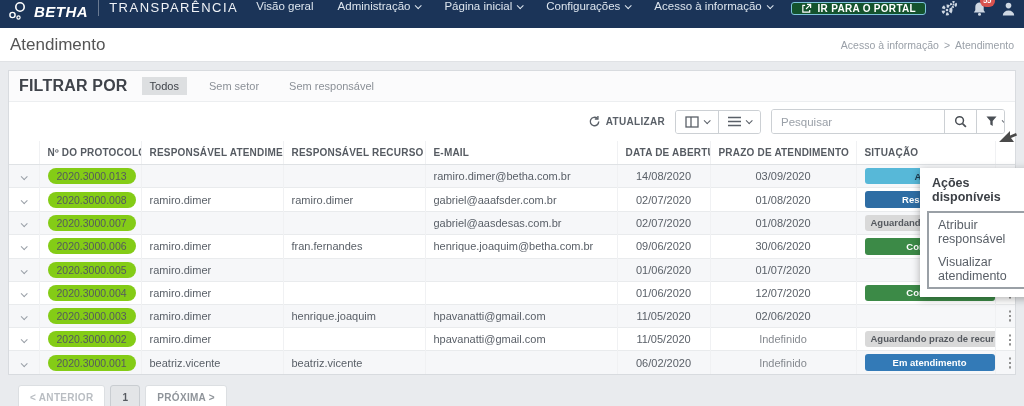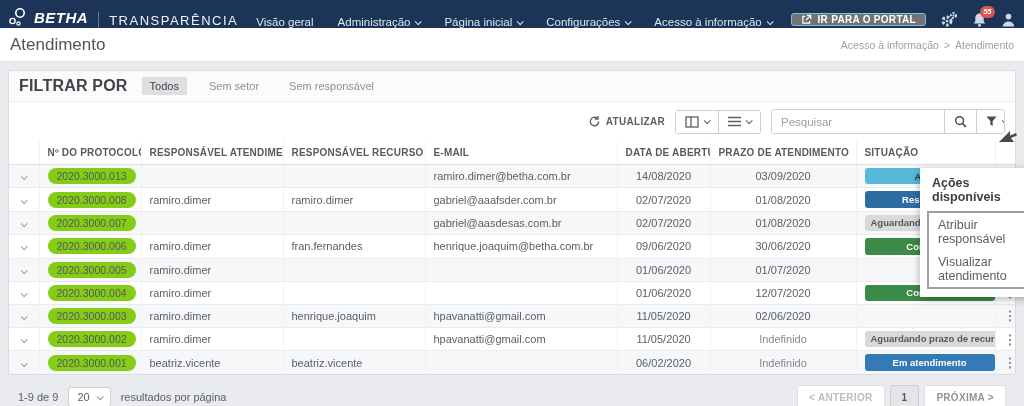--- a/index.html
+++ b/index.html
@@ -1,29 +1,29 @@
 <!DOCTYPE html>
 <html><head>
 <meta charset="utf-8">
 <style>
   * { margin:0; padding:0; box-sizing:border-box; }
   html,body { width:1024px; height:406px; overflow:hidden; }
   body { font-family:"Liberation Sans", sans-serif; background:#e9ebee; position:relative; }
 
   
-  .topbar { height:28px; background:#1b3458; display:flex; align-items:flex-end; padding:0 8px; }
+  .topbar { height:28px; background:#1b3458; display:flex; align-items:flex-start; padding:0 8px; }
   .brand { display:flex; align-items:center; gap:6px; }
   .brand-name { color:#fff; font-weight:bold; font-style:italic; font-size:15px; letter-spacing:.5px; }
   .brand-sep { width:1px; height:16px; background:rgba(255,255,255,.35); margin:0 10px; }
   .product { color:#f0f3f7; font-size:13px; letter-spacing:1.5px; font-weight:300; }
   .nav { display:flex; align-items:center; gap:24px; margin-left:18px; }
   .nav-item { color:#dde5ee; font-size:11.5px; display:flex; align-items:center; gap:5px; cursor:pointer; white-space:nowrap; }
   .chev { display:inline-block; width:5px; height:5px; border-right:1.4px solid currentColor; border-bottom:1.4px solid currentColor; transform:rotate(45deg) translateY(-1px); }
   .top-right { margin-left:auto; display:flex; align-items:center; gap:14px; }
-  .portal-btn { background:#737373; border:1px solid #7cc3da; color:#fff; font-size:10px; font-weight:bold; padding:0 9px; border-radius:3px; display:flex; align-items:center; gap:5px; cursor:pointer; letter-spacing:.3px; }
+  .portal-btn { background:#14532d; border:1px solid #7cc3da; color:#fff; font-size:10px; font-weight:bold; padding:0 9px; border-radius:3px; display:flex; align-items:center; gap:5px; cursor:pointer; letter-spacing:.3px; }
   .icon-btn { position:relative; display:flex; align-items:center; cursor:pointer;font-style:italic; }
   .bell-badge { position:absolute; top:-6px; right:-8px; background:#d9534f; color:#fff; font-size:7.5px; font-weight:bold; border-radius:7px; padding:1.5px 3.5px; }
 
   
   .titlebar { height:34px; background:#fff; border-bottom:1px solid #e0e2e5; display:flex; align-items:center; justify-content:space-between; padding:0 10px; }
   .page-title { font-size:17px; color:#555; }
   .breadcrumb { font-size:10.5px; color:#9aa0a8; display:flex; gap:5px; align-items:center; }
   .breadcrumb .bc-link { cursor:pointer; }
 
   
@@ -344,28 +344,20 @@
           <td class="tc">06/02/2020</td>
           <td class="tc muted">Indefinido</td>
           <td class="tc"><span class="badge" style="background: rgb(51, 122, 183); color: rgb(255, 255, 255);">Em atendimento</span></td>
           <td class="tc"><span class="kebab">⋮</span></td>
         </tr>
       </tbody>
     </table>
   </div>
 
   <div class="footer">
-    <div class="footer-left">
-      <span>1-9 de 9</span>
-      <span class="pagesize">
-        <span>20</span>
-        <i class="chev" style="color:#8f949a;"></i>
-      </span>
-      <span>resultados por página</span>
-    </div>
     <div class="pager">
       <button class="pg-btn pg-prev">&lt; ANTERIOR</button>
       <button class="pg-btn pg-num">1</button>
       <button class="pg-btn pg-next">PRÓXIMA &gt;</button>
     </div>
   </div>
 </div>
 
 <div class="popup">
   <div class="popup-title">Ações disponíveis</div>

